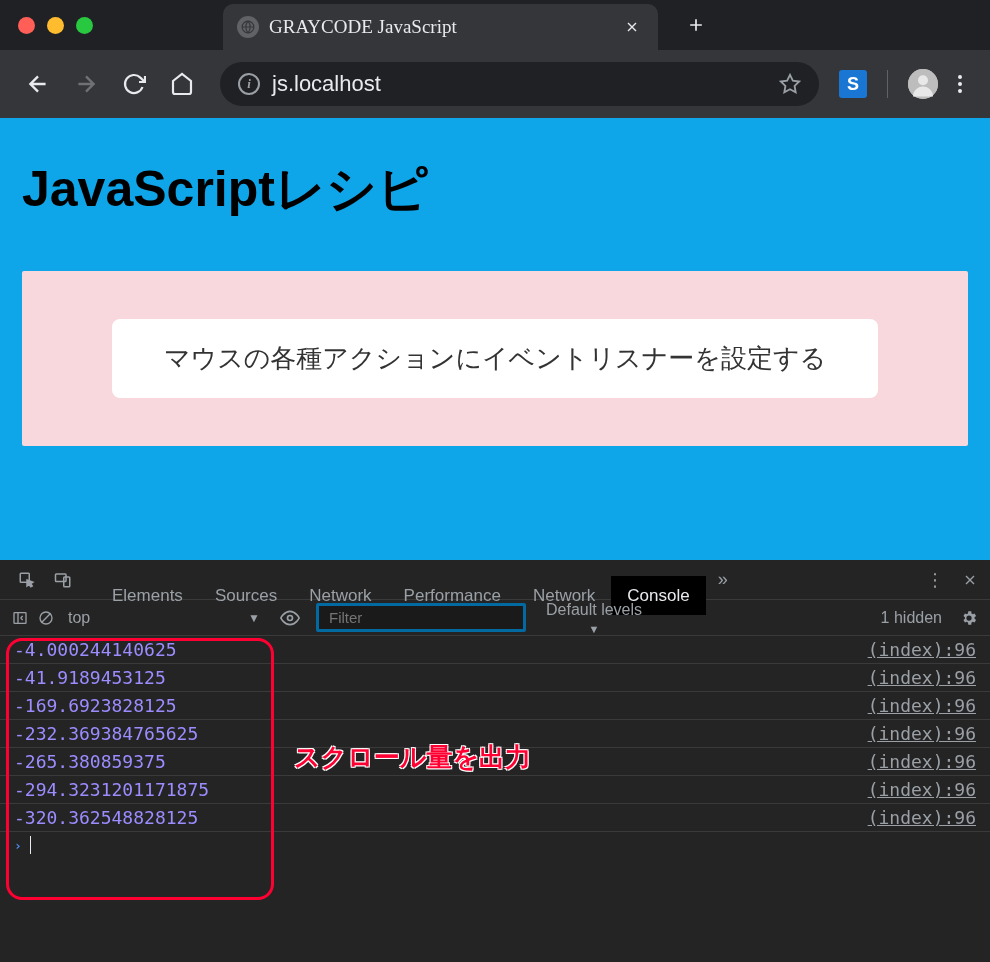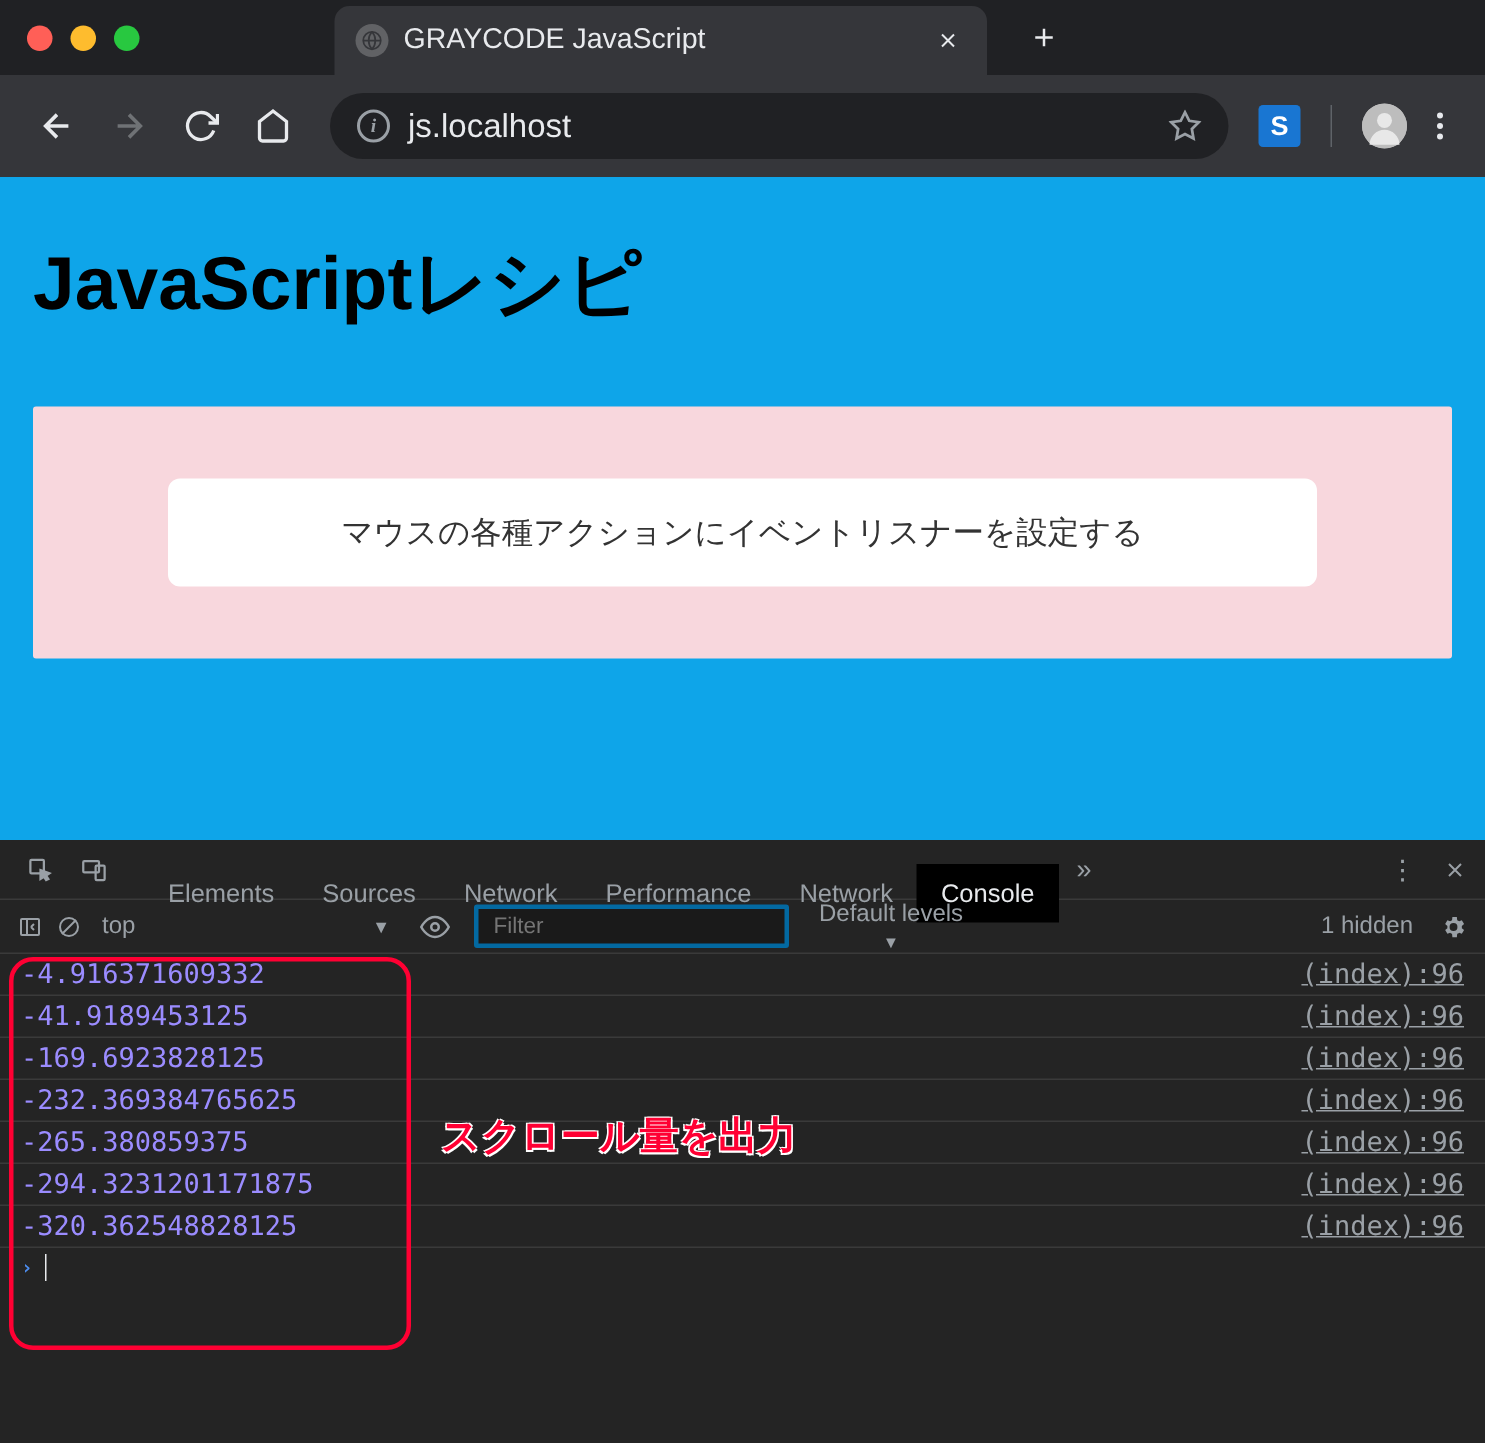--- a/index.html
+++ b/index.html
@@ -33,21 +33,21 @@
       padding: 0 18px 0 14px;
       border-radius: 10px 10px 0 0;
       gap: 10px;
       width: 435px;
       margin-top: 4px;
     }
     .tab-favicon {
       width: 22px; height: 22px; border-radius: 50%;
       background: #616265; display: flex; align-items: center; justify-content: center;
     }
-    .tab-title { color: #e8eaed; font-size: 19px; flex: 1; white-space: nowrap; overflow: hidden; }
+    .tab-title { color: #e8eaed; font-size: 19px; flex: 1; white-space: nowrap; overflow: hidden; font-family: Liberation Serif, serif; }
     .tab-close { color: #e8eaed; font-size: 20px; cursor: pointer; }
     .new-tab { color: #e8eaed; font-size: 26px; margin-left: 28px; cursor: pointer; }
 
     
     .toolbar {
       height: 68px;
       background: #35363a;
       display: flex;
       align-items: center;
       padding: 0 20px;
@@ -90,21 +90,21 @@
     .pink-box {
       background: #f8d7dd;
       padding: 48px 90px;
       border-radius: 2px;
     }
     .white-button {
       background: #fff;
       border-radius: 8px;
       padding: 22px 30px;
       text-align: center;
-      font-size: 21px;
+      font-size: 26px;
       color: #333;
     }
 
     
     .devtools { background: #242424; height: 402px; }
     .dt-tabs {
       height: 40px;
       display: flex;
       align-items: center;
       border-bottom: 1px solid #3a3a3a;
@@ -336,21 +336,21 @@
     <div class="dt-hidden-count">1 hidden</div>
     <div class="dt-gear">
       <svg width="18" height="18" viewBox="0 0 24 24" fill="#9aa0a6">
           <path d="M19.4 13a7.5 7.5 0 000-2l2-1.6-2-3.4-2.4.9a7.4 7.4 0 00-1.7-1L15 3h-4l-.3 2.9a7.4 7.4 0 00-1.7 1l-2.4-.9-2 3.4L6.6 11a7.5 7.5 0 000 2l-2 1.6 2 3.4 2.4-.9a7.4 7.4 0 001.7 1L11 21h4l.3-2.9a7.4 7.4 0 001.7-1l2.4.9 2-3.4zM12 15.5A3.5 3.5 0 1115.5 12 3.5 3.5 0 0112 15.5z"></path>
         </svg>
     </div>
   </div>
 
   <div class="console-body">
     <div class="console-line">
-      <span class="c-value">-4.916371609332</span>
+      <span class="c-value">-4.000244140625</span>
       <span class="c-source">(index):96</span>
     </div>
     <div class="console-line">
       <span class="c-value">-41.9189453125</span>
       <span class="c-source">(index):96</span>
     </div>
     <div class="console-line">
       <span class="c-value">-169.6923828125</span>
       <span class="c-source">(index):96</span>
     </div>

